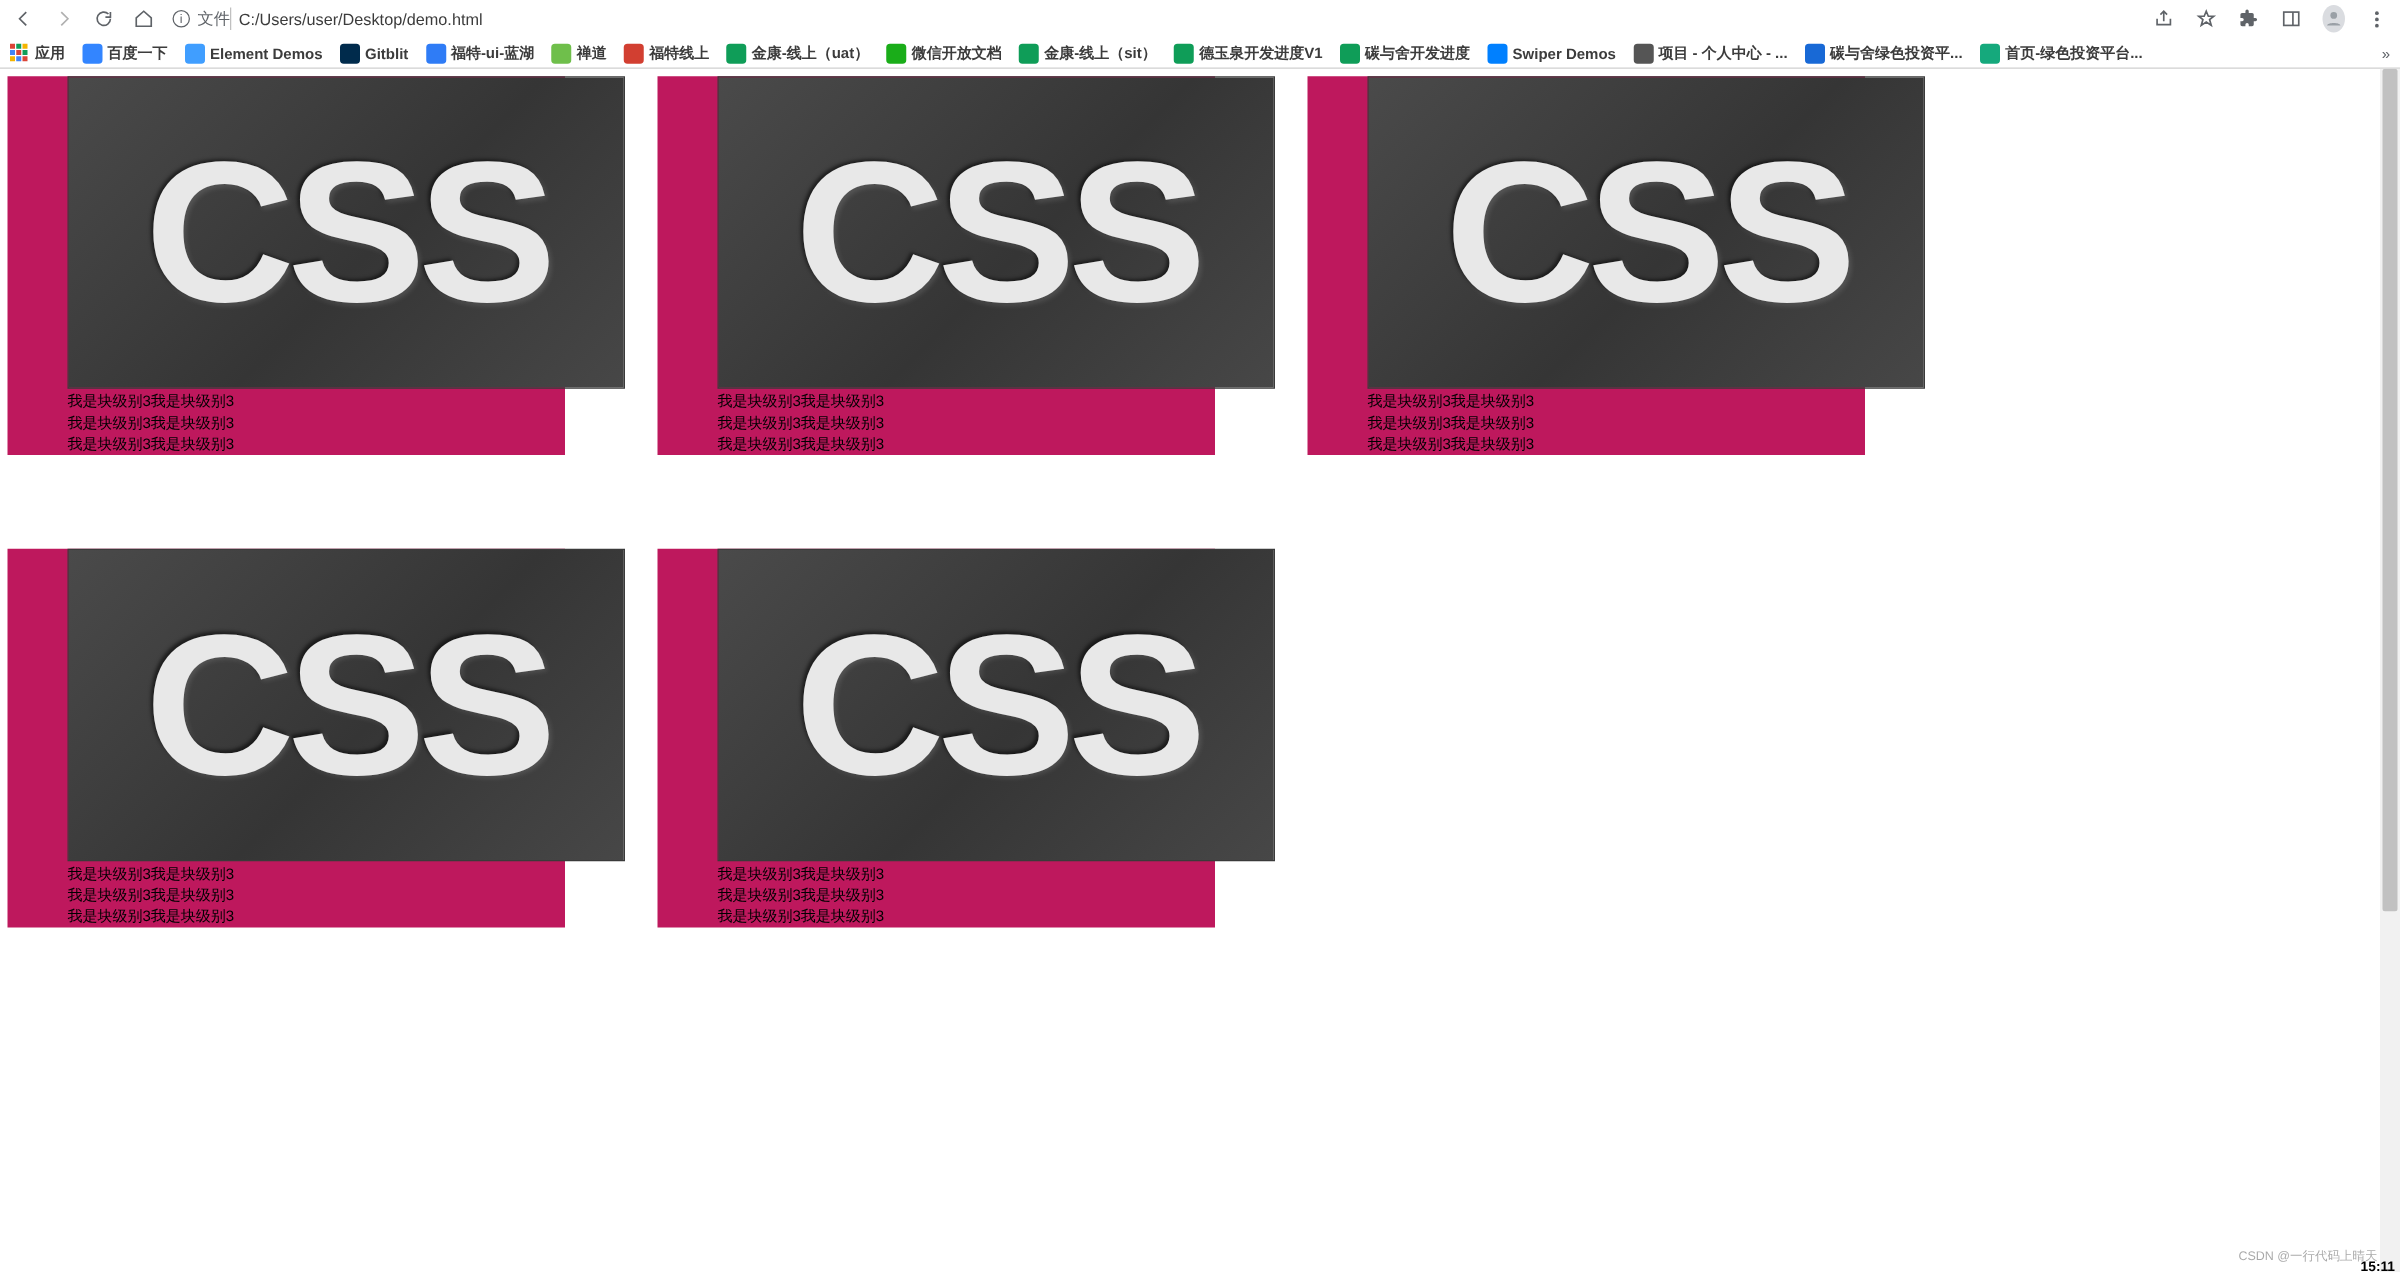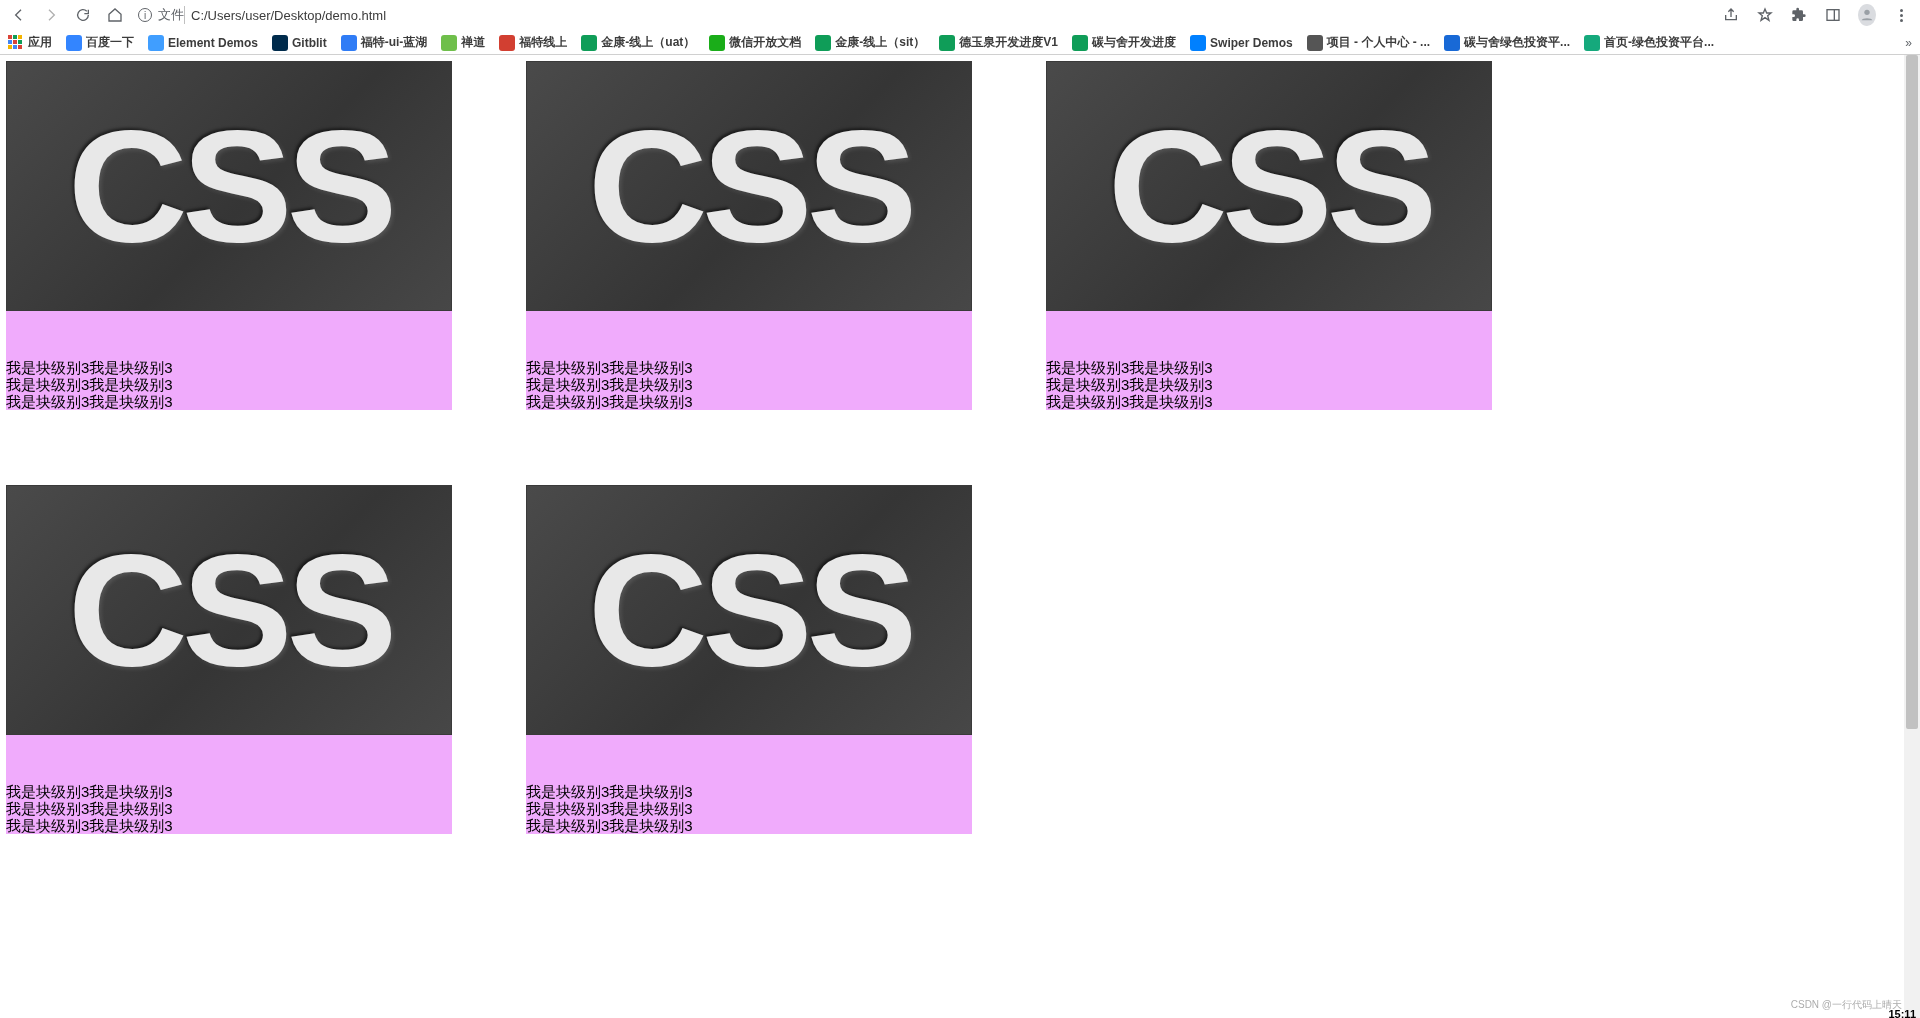--- a/index.html
+++ b/index.html
@@ -29,24 +29,24 @@
   .apps-icon span:nth-child(4){background:#4285f4;}
   .apps-icon span:nth-child(5){background:#db4437;}
   .apps-icon span:nth-child(6){background:#0f9d58;}
   .apps-icon span:nth-child(7){background:#f4b400;}
   .apps-icon span:nth-child(8){background:#4285f4;}
   .apps-icon span:nth-child(9){background:#db4437;}
   .bm-more { margin-left:auto; color:#5f6368; }
   
   .viewport { position:relative; width:100%; height:calc(1018px - 55px); overflow:hidden; }
   .page { padding:6px; display:flex; flex-wrap:wrap; gap:75px 74px; align-content:flex-start; }
-  .card { width:446px; background:#f0abfc; }
+  .card { width:446px; background:#be185d;padding-left:48px; }
   .css-img { width:446px; height:250px; background:linear-gradient(135deg,#4a4a4a 0%, #353535 55%, #474747 100%); border:1px solid #3a3a3a; display:flex; align-items:center; justify-content:center; }
   .css-img .txt { font-family: Arial Black, Arial, sans-serif; font-weight:900; font-size:160px; letter-spacing:-6px; color:#e8e8e8; text-shadow: -2px -2px 3px rgba(0,0,0,.55), 2px 2px 4px rgba(255,255,255,.12); transform:scaleX(1.04); }
-  .lines { padding-top:2px; font-size:15px; line-height:17px; color:#000;margin-top:46px; }
+  .lines { padding-top:2px; font-size:12px; line-height:17px; color:#000; }
   .lines div { white-space:nowrap; }
   
   .fake-scroll { position:absolute; top:0; right:0; width:16px; height:100%; background:#f1f1f1; }
   .fake-scroll .thumb { position:absolute; top:0; left:2px; width:12px; height:70%; background:#c1c1c1; border-radius:2px; }
   
   .watermark { position:absolute; right:18px; bottom:6px; font-size:10px; color:rgba(0,0,0,.35); }
   .clock { position:absolute; right:4px; bottom:-2px; font-size:11px; color:#000; font-weight:600; }
 </style>
 </head>
 <body>

